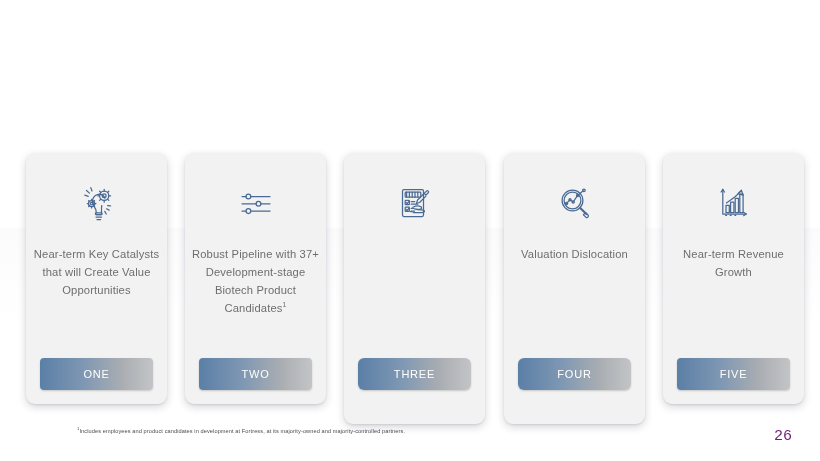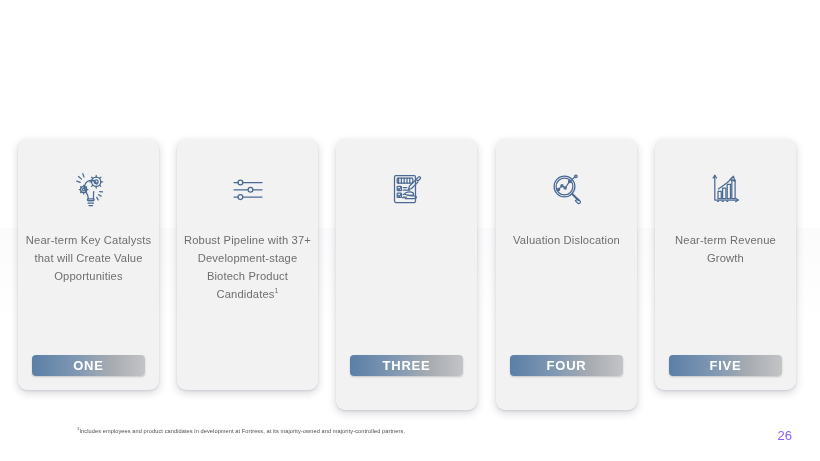--- a/index.html
+++ b/index.html
@@ -58,25 +58,26 @@
   
   .cards {
     position: absolute;
     left: 18px;
     top: 139px;
     width: 784px;
     height: 275px;
   }
   .card {
     position: absolute;
-    top: 0;
+    top: 14px;
     width: 141px;
     background: #f2f2f3;
     border-radius: 9px;
     box-shadow: 0 3px 9px rgba(20,30,50,0.18), 0 1px 2px rgba(20,30,50,0.10);
+    margin-left: 8px;
   }
   .card.c1 { left: 0px;   height: 251px; }
   .card.c2 { left: 159px; height: 251px; }
   .card.c3 { left: 318px; height: 271px; }
   .card.c4 { left: 478px; height: 271px; }
   .card.c5 { left: 637px; height: 251px; }
 
   .card-icon {
     position: absolute;
     left: 0;
@@ -109,51 +110,52 @@
   .card-text sup {
     font-size: 7px;
     vertical-align: super;
     line-height: 0;
   }
   .badge {
     position: absolute;
     left: 14px;
     bottom: 14px;
     width: 113px;
-    height: 21px;
+    height: 32px;
     border-radius: 4px;
     background: linear-gradient(90deg, #5b7fa6 0%, #7e97b3 38%, #a9adb2 72%, #c3c4c6 100%);
     color: #ffffff;
-    font-size: 13px;
-    font-weight: 700;
+    font-size: 11px;
+    font-weight: 400;
     letter-spacing: 0.8px;
     display: flex;
     align-items: center;
     justify-content: center;
     box-shadow: 0 1px 2px rgba(0,0,0,0.18);
   }
-  .card.c3 .badge, .card.c4 .badge { bottom: 34px; }
+  .card.c3 .badge, .card.c4 .badge { bottom: 34px; border-radius: 6px; }
 
   
   .footnote {
     position: absolute;
     left: 77px;
     top: 428px;
     color: #4c4c4e;
     font-size: 5.6px;
     letter-spacing: 0.1px;
     white-space: nowrap;
   }
   .footnote sup { font-size: 4.2px; vertical-align: super; line-height: 0; }
   .page-number {
     position: absolute;
     right: 28px;
     top: 428px;
-    color: #8b5cf6;
-    font-size: 13px;
+    color: #701a75;
+    font-size: 15px;
+    font-family: Liberation Mono, monospace;
   }
 </style>
 </head>
 <body>
 
 <div id="slide">
 
   <div class="bg-band"></div>
   <div class="bg-lower"></div>
 
@@ -191,20 +193,21 @@
           <circle cx="15.4" cy="15.5" r="2.4"></circle>
           <path d="M9 22.8 h14.3 M27.7 22.8 h9.3"></path>
           <circle cx="25.5" cy="22.8" r="2.4"></circle>
           <path d="M9 30.1 h4.2 M17.6 30.1 h19.4"></path>
           <circle cx="15.4" cy="30.1" r="2.4"></circle>
         </svg>
       </div>
       <div class="card-text">
         <span>Robust Pipeline with 37+ Development-stage Biotech Product Candidates</span><sup>1</sup>
       </div>
+      <div class="badge">TWO</div>
     </div>
 
     <div class="card c3">
       <div class="card-icon">
         <svg width="46" height="46" viewBox="0 0 46 46">
           <rect x="10.5" y="8.5" width="21" height="27" rx="1.4"></rect>
           <rect x="13.2" y="11.2" width="15.6" height="5" rx="0.8"></rect>
           <path d="M14.6 11.2 v5 M17.4 11.2 v5 M20.2 11.2 v5 M23 11.2 v5 M25.8 11.2 v5"></path>
           <rect x="13.2" y="19.4" width="4.2" height="4.2" rx="0.6"></rect>
           <path d="M14.1 21.5 l1.1 1.2 l1.8 -2.4"></path>

